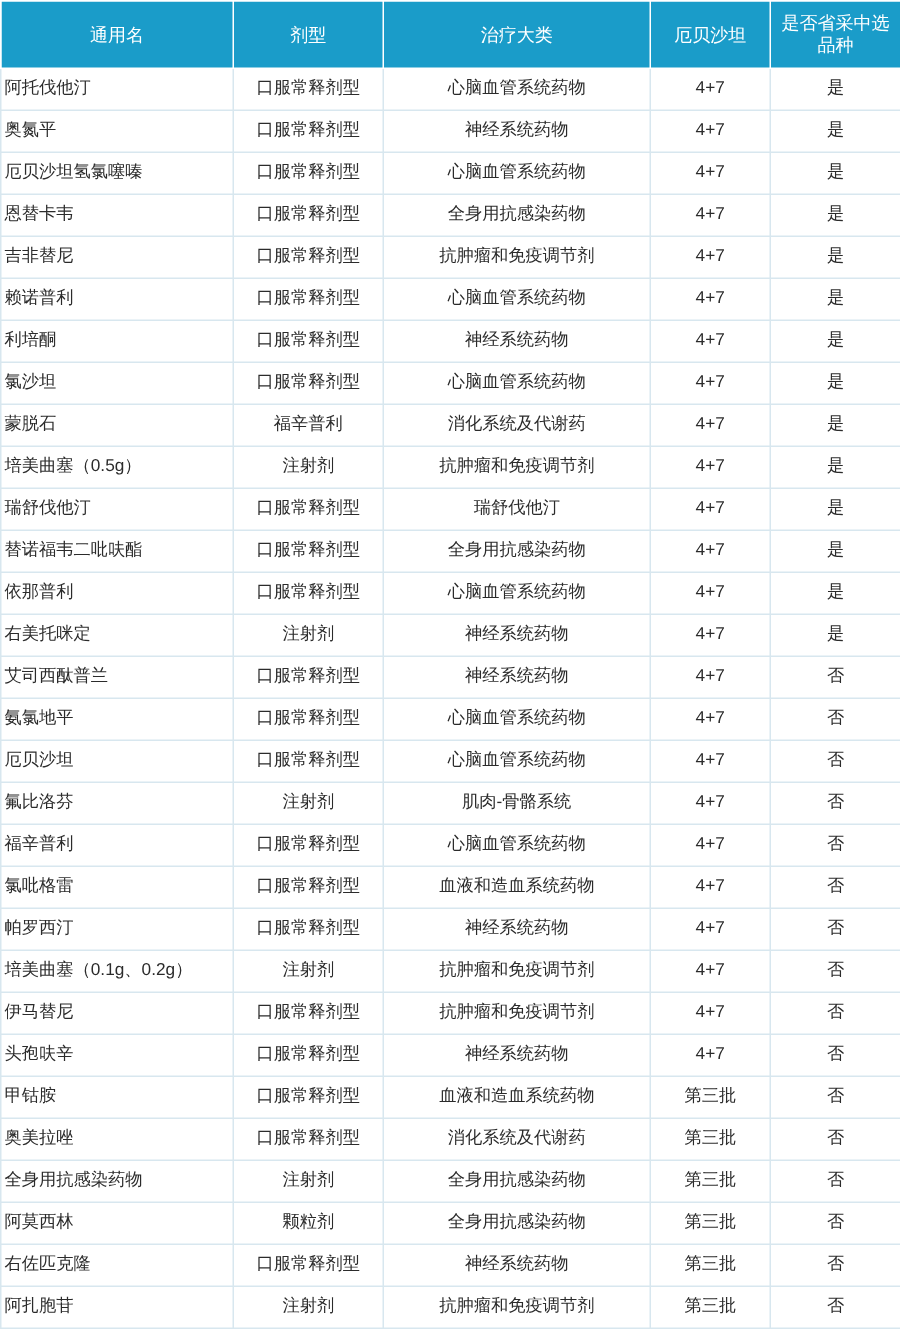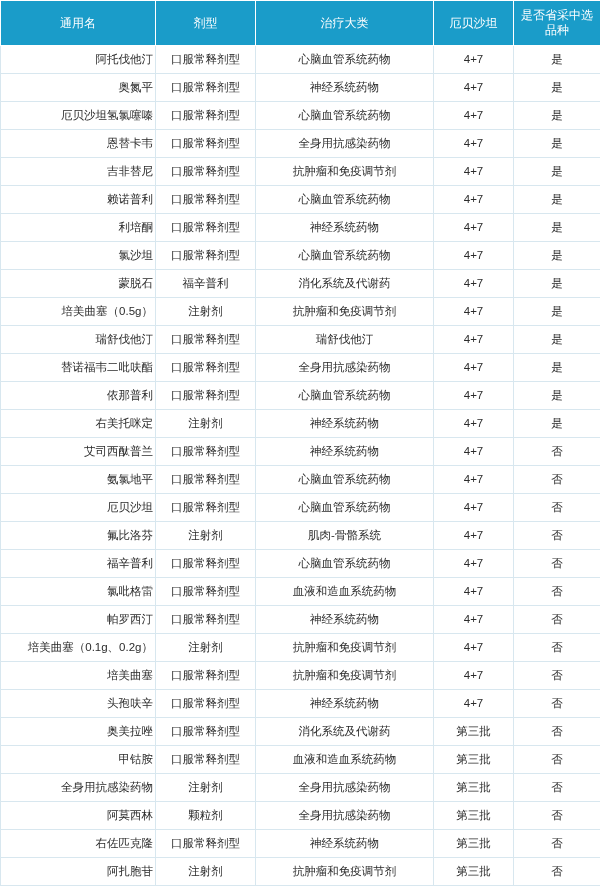--- a/index.html
+++ b/index.html
@@ -55,21 +55,21 @@
     text-align: center;
     vertical-align: middle;
     height: 25px;
     padding: 1px 2px;
     line-height: 1.2;
     background: #ffffff;
     white-space: nowrap;
     overflow: hidden;
   }
   table.drug-table td.name {
-    text-align: right;
+    text-align: left;
   }
   .col1 { width: 155px; }
   .col2 { width: 100px; }
   .col3 { width: 178px; }
   .col4 { width: 80px; }
   .col5 { width: 87px; }
 </style>
 </head>
 <body>
 
@@ -241,44 +241,44 @@
         <td>否</td>
       </tr>
       <tr>
         <td class="name">培美曲塞（0.1g、0.2g）</td>
         <td>注射剂</td>
         <td>抗肿瘤和免疫调节剂</td>
         <td>4+7</td>
         <td>否</td>
       </tr>
       <tr>
-        <td class="name">培美曲塞</td>
+        <td class="name">伊马替尼</td>
         <td>口服常释剂型</td>
         <td>抗肿瘤和免疫调节剂</td>
         <td>4+7</td>
         <td>否</td>
       </tr>
       <tr>
         <td class="name">头孢呋辛</td>
         <td>口服常释剂型</td>
         <td>神经系统药物</td>
         <td>4+7</td>
         <td>否</td>
       </tr>
       <tr>
+        <td class="name">甲钴胺</td>
+        <td>口服常释剂型</td>
+        <td>血液和造血系统药物</td>
+        <td>第三批</td>
+        <td>否</td>
+      </tr>
+      <tr>
         <td class="name">奥美拉唑</td>
         <td>口服常释剂型</td>
         <td>消化系统及代谢药</td>
-        <td>第三批</td>
-        <td>否</td>
-      </tr>
-      <tr>
-        <td class="name">甲钴胺</td>
-        <td>口服常释剂型</td>
-        <td>血液和造血系统药物</td>
         <td>第三批</td>
         <td>否</td>
       </tr>
       <tr>
         <td class="name">全身用抗感染药物</td>
         <td>注射剂</td>
         <td>全身用抗感染药物</td>
         <td>第三批</td>
         <td>否</td>
       </tr>

